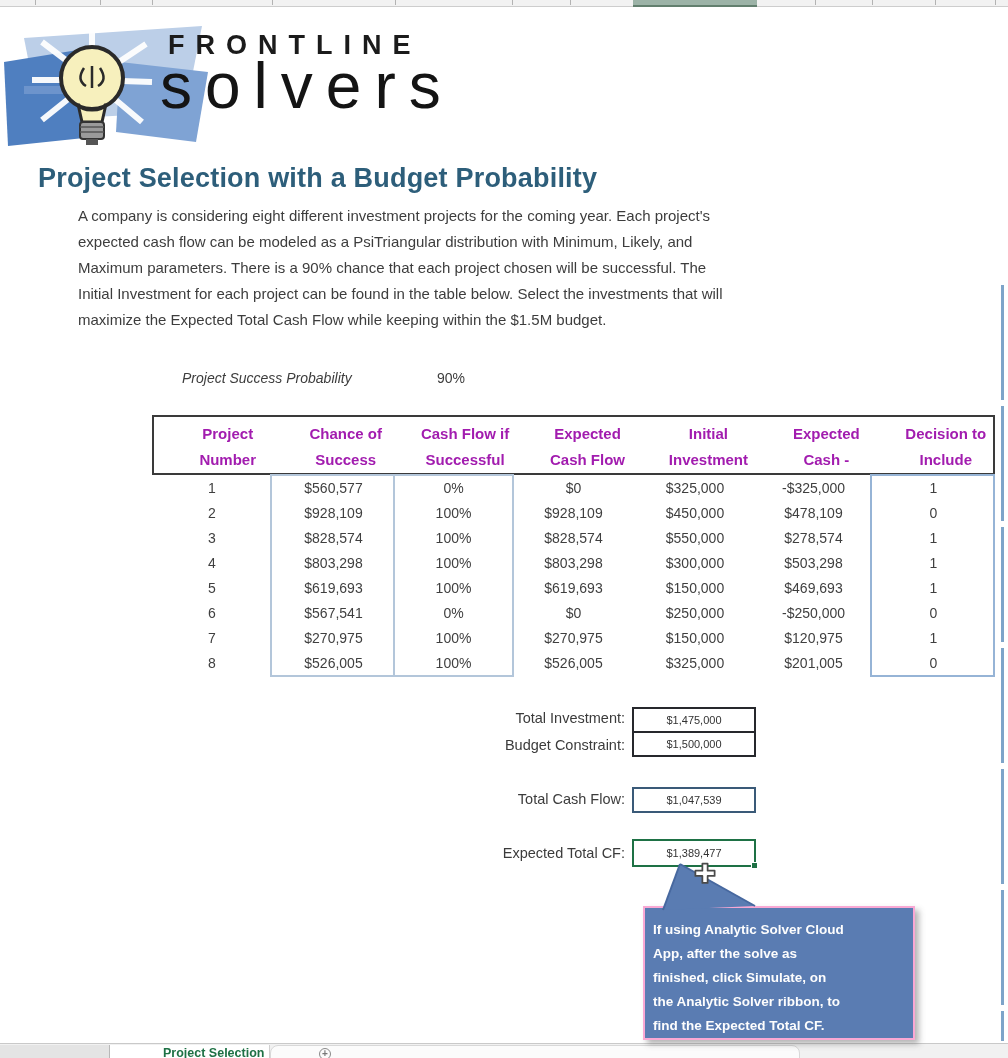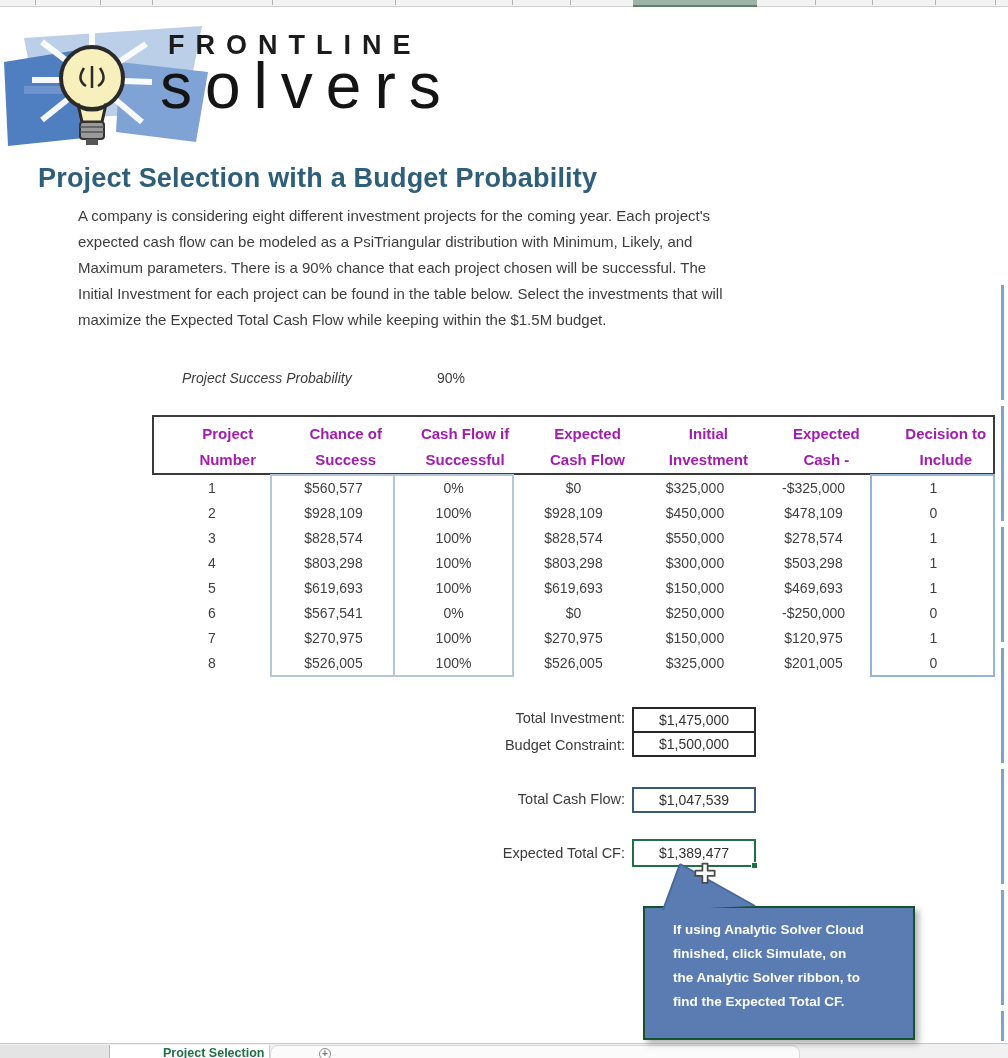--- a/index.html
+++ b/index.html
@@ -29,31 +29,31 @@
   .tbody{position:absolute;left:0;top:60px;width:843px;}
   .trow{display:flex;height:25px;align-items:center;}
   .tcell{text-align:center;font-size:14px;color:#3f3f3f;}
   .c0{width:120px}.c1{width:123px}.c2{width:117px}.c3{width:123px}.c4{width:120px}.c5{width:117px}.c6{width:123px}
   .box-cf{position:absolute;left:118px;top:59px;width:244px;height:203px;border:2px solid #b3c6da;pointer-events:none;}
   .box-cf-div{position:absolute;left:241px;top:59px;width:2px;height:203px;background:#b3c6da;pointer-events:none;}
   .box-dec{position:absolute;left:718px;top:59px;width:125px;height:203px;border:2px solid #96b4d6;pointer-events:none;}
 
   
   .slabel{position:absolute;left:380px;width:245px;text-align:right;font-size:14.5px;color:#3b3b3b;}
-  .sbox{position:absolute;left:632px;width:124px;height:26px;background:#fff;text-align:center;font-size:14px;color:#333;}
+  .sbox{position:absolute;left:632px;width:124px;height:26px;background:#fff;text-align:center;font-size:11px;color:#333;}
   .bdark{border:2px solid #26282c;line-height:22px;}
   .bblue{border:2px solid #3a5a78;line-height:22px;}
   .bgreen{border:2px solid #1e7145;line-height:24px;height:28px;}
   .fillhandle{position:absolute;right:-4px;bottom:-4px;width:7px;height:7px;background:#1e7145;border:1px solid #fff;}
 
   .cellcursor{position:absolute;left:691px;top:861px;z-index:30;}
 
   
-  .callout{position:absolute;left:643px;top:906px;width:272px;height:134px;background:#5a7cb2;border:2px solid #14532d;
-           box-shadow:4px 4px 6px rgba(90,90,90,.45);padding:10px 6px 0 28px;z-index:10;}
+  .callout{position:absolute;left:643px;top:906px;width:272px;height:134px;background:#5a7cb2;border:2px solid #f9a8d4;
+           box-shadow:4px 4px 6px rgba(90,90,90,.45);padding:10px 6px 0 8px;z-index:10;}
   .callout div{font-size:13.5px;font-weight:bold;color:#fdfdfd;line-height:24px;white-space:nowrap;}
   .pointer{position:absolute;left:655px;top:862px;z-index:11;}
 
   
   .rseg{position:absolute;left:1001px;width:3px;background:#7ea4c9;}
 
   
   .tabbar{position:absolute;left:0;top:1043px;width:1008px;height:15px;background:#f1f1f1;border-top:1px solid #c9c9c9;}
   .tabscroll{position:absolute;left:0;top:1px;width:110px;height:14px;background:#e4e4e4;border-right:1px solid #b8b8b8;}
   .tabactive{position:absolute;left:110px;top:1px;width:160px;height:14px;background:#fff;border-right:1px solid #d0d0d0;
@@ -236,20 +236,21 @@
     <span>$1,389,477</span>
     <span class="fillhandle"></span>
   </div>
 
   <svg class="cellcursor" width="28" height="28" viewBox="0 0 32 32">
     <path d="M13,3 H19 V11 H27 V17 H19 V25 H13 V17 H5 V11 H13 Z" fill="#ffffff" stroke="#4a4a4a" stroke-width="2" stroke-linejoin="round"></path>
   </svg>
 
   <div class="callout">
     <div>If using Analytic Solver Cloud</div>
+    <div>App,  after the solve as</div>
     <div>finished, click Simulate, on</div>
     <div>the Analytic Solver ribbon, to</div>
     <div>find the Expected Total CF.</div>
   </div>
   <svg class="pointer" width="110" height="50" viewBox="0 0 110 50">
     <polygon points="25,2 100,44 8,48" fill="#5a7cb2"></polygon>
     <line x1="25" y1="2" x2="8" y2="48" stroke="#47689f" stroke-width="2"></line>
     <line x1="25" y1="2" x2="100" y2="44" stroke="#47689f" stroke-width="2"></line>
   </svg>
 

